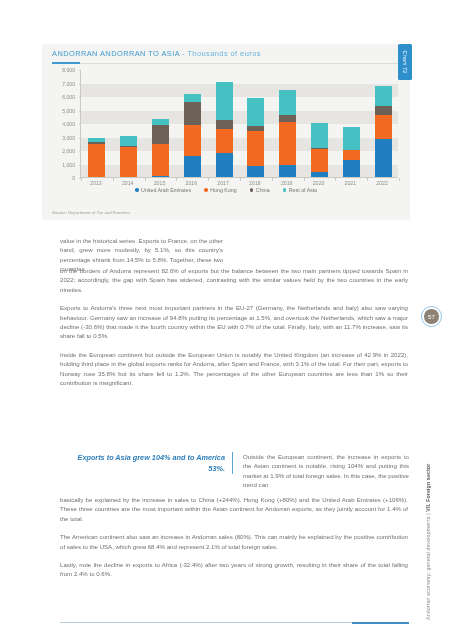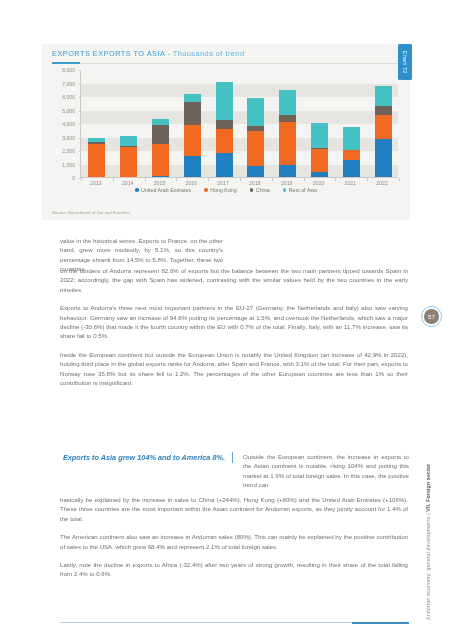--- a/index.html
+++ b/index.html
@@ -278,21 +278,21 @@
   }
 </style>
 </head>
 <body>
 
 <div id="page">
 
   <div class="chart-panel">
 
     <div class="chart-title-row">
-      <div class="chart-title"><span>EXPORTS EXPORTS TO ASIA</span><span class="subtitle"> - Thousands of trend</span></div>
+      <div class="chart-title"><span>ANDORRAN ANDORRAN TO ASIA</span><span class="subtitle"> - Thousands of euros</span></div>
     </div>
     <div class="title-rule-long"></div>
     <div class="title-rule"></div>
 
     <div class="plot-wrap">
       <div class="ylabels" id="ylabels">
           <div class="ylabel" style="top: 108px;">0</div>
           <div class="ylabel" style="top: 94.5px;">1,000</div>
           <div class="ylabel" style="top: 81px;">2,000</div>
           <div class="ylabel" style="top: 67.5px;">3,000</div>
@@ -431,21 +431,21 @@
 
   <div class="narrow-left">value in the historical series. Exports to France, on the other hand, grew more modestly, by 5.1%, so this country's percentage shrank from 14.5% to 5.8%. Together, these two countries</div>
 
 
   <div class="body-col" style="top:266px;">
     <p class="bodytext">on the borders of Andorra represent 82.6% of exports but the balance between the two main partners tipped towards Spain in 2022; accordingly, the gap with Spain has widened, contrasting with the similar values held by the two countries in the early nineties.</p>
     <p class="bodytext" style="margin-top:9px;">Exports to Andorra's three next most important partners in the EU-27 (Germany, the Netherlands and Italy) also saw varying behaviour. Germany saw an increase of 94.8% putting its percentage at 1.5%, and overtook the Netherlands, which saw a major decline (-30.6%) that made it the fourth country within the EU with 0.7% of the total. Finally, Italy, with an 11.7% increase, saw its share fall to 0.5%.</p>
     <p class="bodytext" style="margin-top:9px;">Inside the European continent but outside the European Union is notably the United Kingdom (an increase of 42.9% in 2022), holding third place in the global exports ranks for Andorra, after Spain and France, with 3.1% of the total. For their part, exports to Norway rose 35.8% but its share fell to 1.2%. The percentages of the other European countries are less than 1% so their contribution is insignificant.</p>
   </div>
 
-  <div class="quote-left">Exports to Asia grew 104% and to America 8%.</div>
+  <div class="quote-left">Exports to Asia grew 104% and to America 53%.</div>
   <div class="wrap-right-col">Outside the European continent, the increase in exports to the Asian continent is notable, rising 104% and putting this market at 1.9% of total foreign sales. In this case, the positive trend can</div>
 
   <div class="body-col" style="top:495px;">
     <p class="bodytext">basically be explained by the increase in sales to China (+244%), Hong Kong (+80%) and the United Arab Emirates (+106%). These three countries are the most important within the Asian continent for Andorran exports, as they jointly account for 1.4% of the total.</p>
     <p class="bodytext" style="margin-top:9px;">The American continent also saw an increase in Andorran sales (80%). This can mainly be explained by the positive contribution of sales to the USA, which grew 68.4% and represent 2.1% of total foreign sales.</p>
     <p class="bodytext" style="margin-top:9px;">Lastly, note the decline in exports to Africa (-32.4%) after two years of strong growth, resulting in their share of the total falling from 2.4% to 0.6%.</p>
   </div>
 
   <div class="pagenum">
     <div class="pagenum-inner">57</div>

